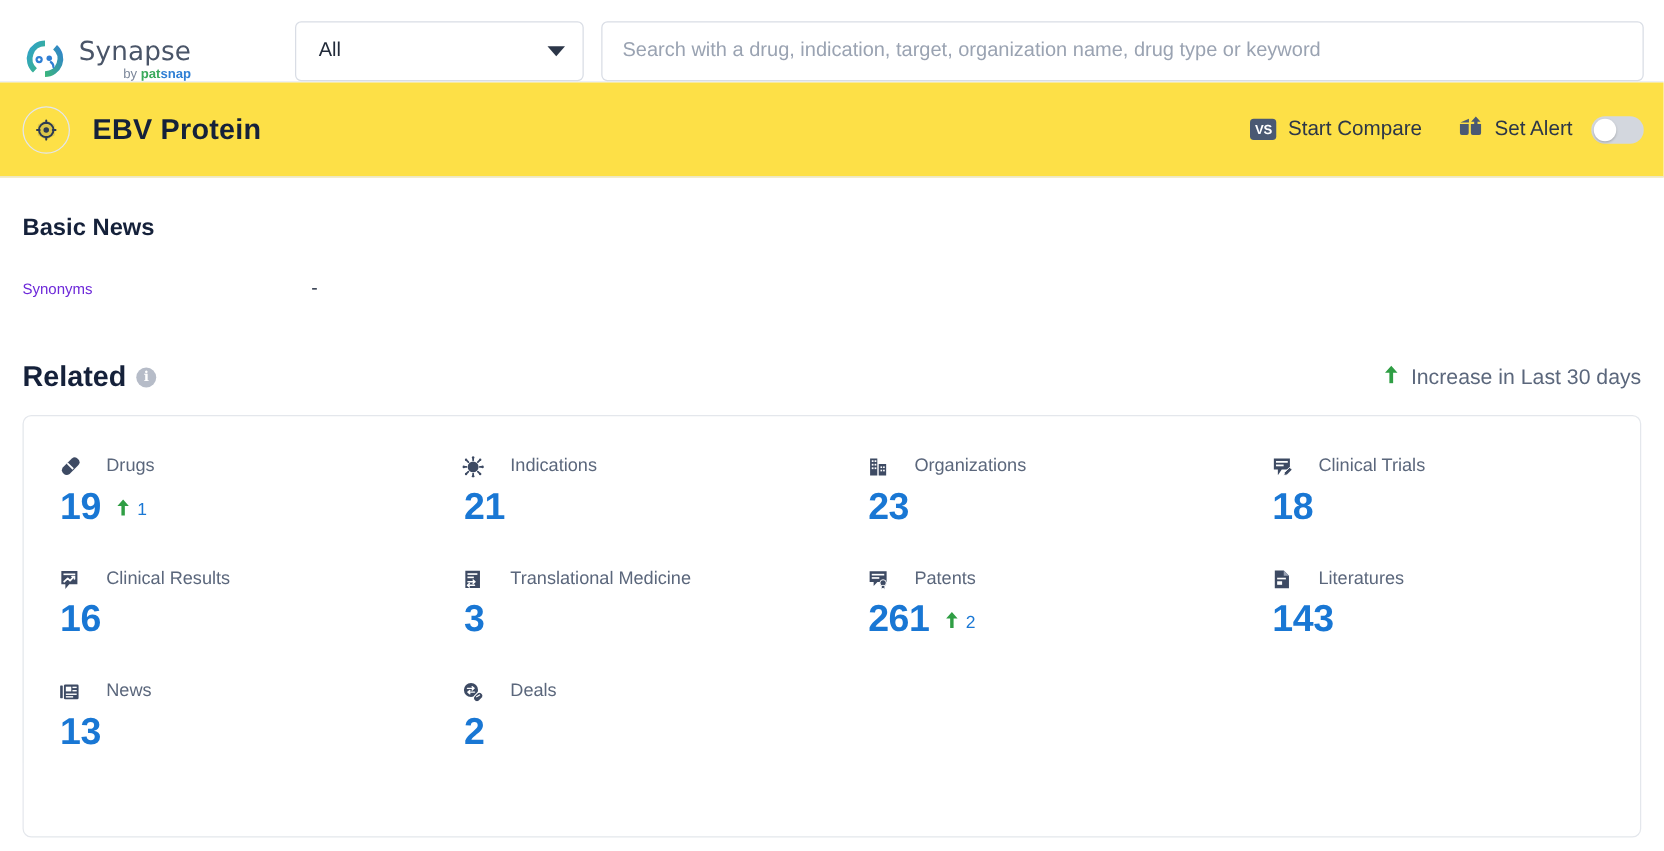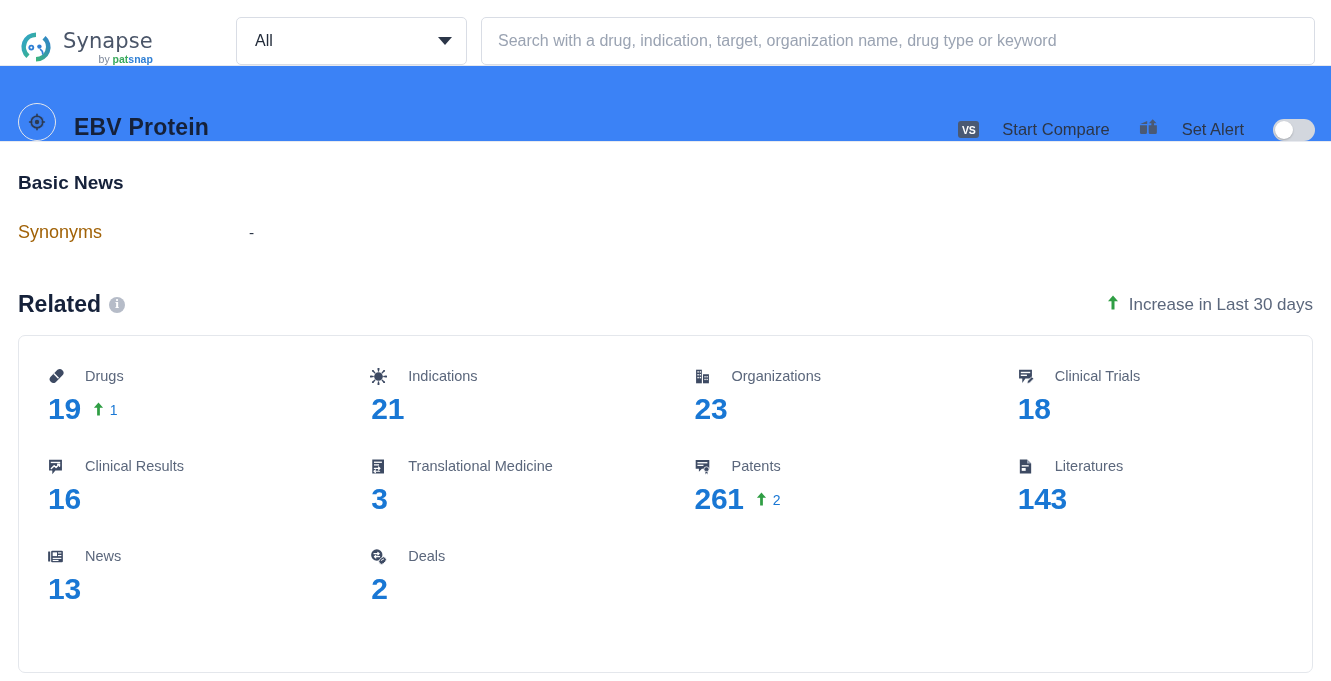--- a/index.html
+++ b/index.html
@@ -90,24 +90,24 @@
     color: #222b3a;
     font-family: "Liberation Sans", sans-serif;
     background: transparent;
   }
   .search-input::placeholder { color: #9aa3b2; }
 
   
   .entity-header {
     height: 76px;
     display: flex;
-    align-items: flex-end;
+    align-items: center;
     padding: 0 16px 0 18px;
     border-bottom: 1px solid #e8eaef;
-    background: #3b82f6;
+    background: #fde047;
   }
   .entity-icon {
     width: 38px; height: 38px;
     border-radius: 50%;
     border: 1px solid #e3e6ec;
     display: flex; align-items: center; justify-content: center;
     flex: none;
   }
   .entity-title {
     margin-left: 18px;
@@ -118,21 +118,21 @@
   }
   .header-actions {
     margin-left: auto;
     display: flex;
     align-items: center;
     gap: 28px;
   }
   .action {
     display: flex;
     align-items: center;
-    gap: 23px;
+    gap: 9px;
     cursor: pointer;
   }
   .action-label {
     font-size: 16.5px;
     color: #2c3648;
   }
   .vs-badge {
     width: 21px; height: 17px;
     border-radius: 3px;
     background: #4a5973;
@@ -171,22 +171,22 @@
     margin-top: 30px;
   }
 
   .info-row {
     display: flex;
     align-items: baseline;
     margin-top: 28px;
   }
   .info-key {
     width: 231px;
-    font-size: 18px;
-    color: #a16207;
+    font-size: 12px;
+    color: #6d28d9;
   }
   .info-val {
     font-size: 15.5px;
     color: #2c3648;
   }
 
   .related-head {
     display: flex;
     align-items: center;
     margin-top: 48px;

